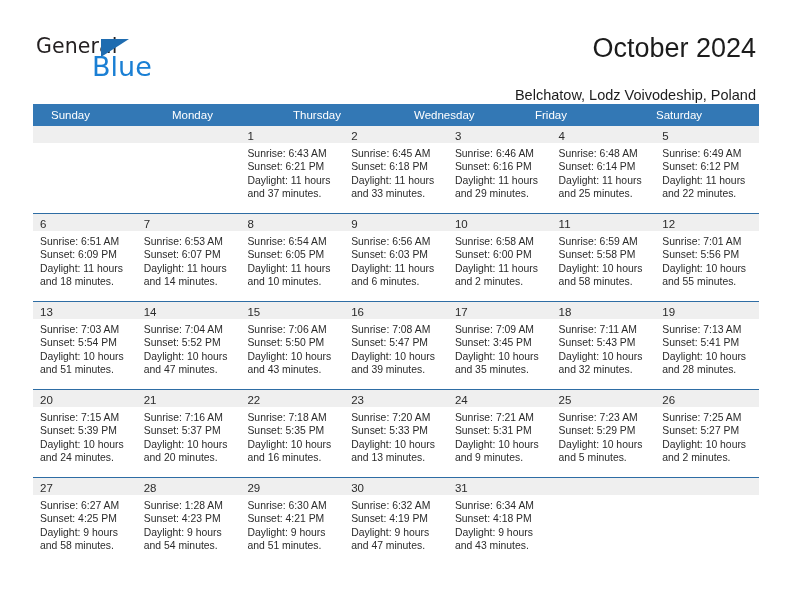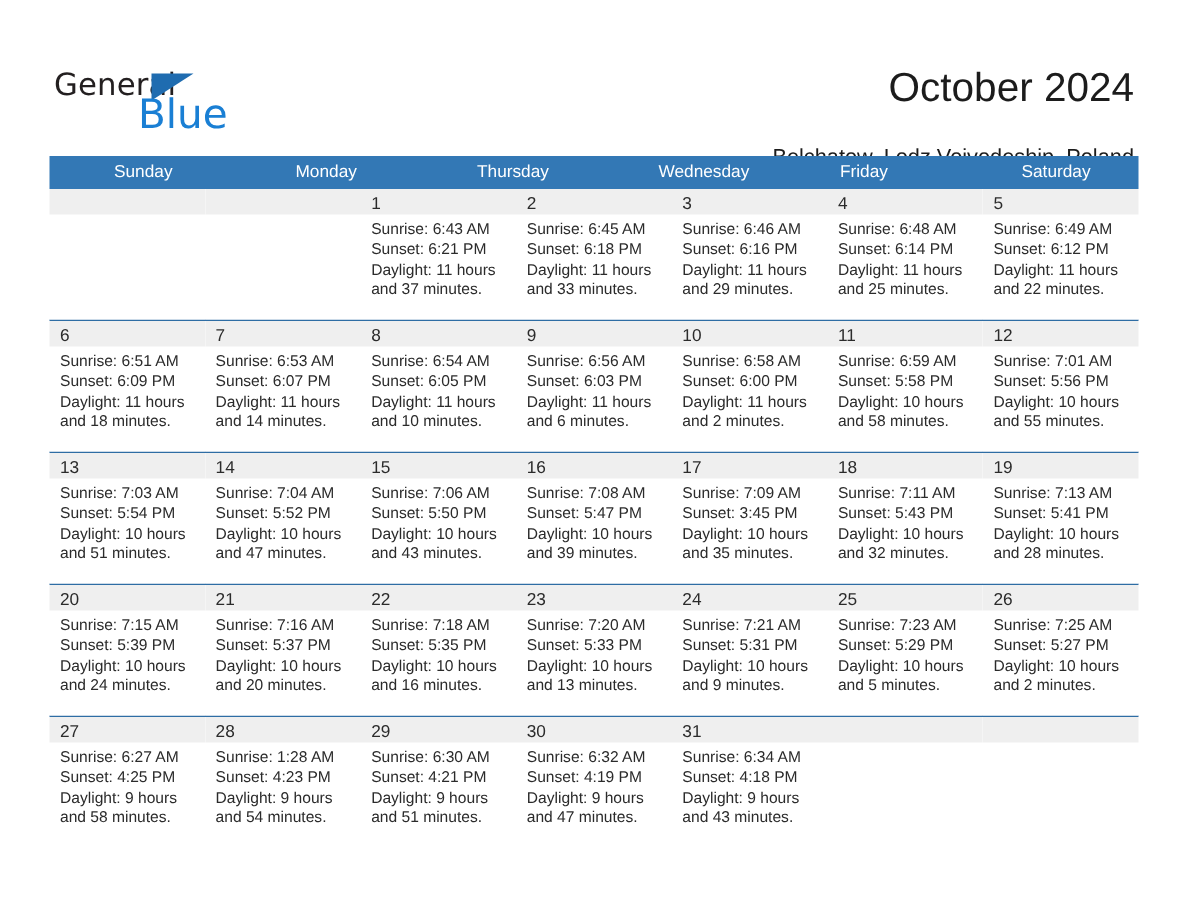--- a/index.html
+++ b/index.html
@@ -17,21 +17,21 @@
   .page {
     position: relative;
     width: 792px;
     height: 612px;
     box-sizing: border-box;
   }
 
   
   .header {
     position: absolute;
-    left: 0; right: 0; top: 11px;
+    left: 0; right: 0; top: 1px;
     height: 100px;
     padding: 0 52px;
     box-sizing: border-box;
   }
   .logo {
     position: absolute;
     left: 36px;
     top: 34px;
     width: 120px;
     height: 46px;
@@ -98,24 +98,23 @@
   .weekdays {
     display: flex;
     background: #3378b5;
     height: 22px;
   }
   .weekday {
     flex: 1 1 0;
     color: #ffffff;
     font-size: 11.5px;
     line-height: 22px;
-    padding-left: 7px;
+    padding-left: 18px;
     box-sizing: border-box;
     white-space: nowrap;
-    margin-left: 36px;
   }
   .week {
     display: flex;
     border-top: 1px solid #2e6da4;
   }
   .week:first-of-type {
     border-top: none;
   }
   .daycell {
     flex: 1 1 0;

